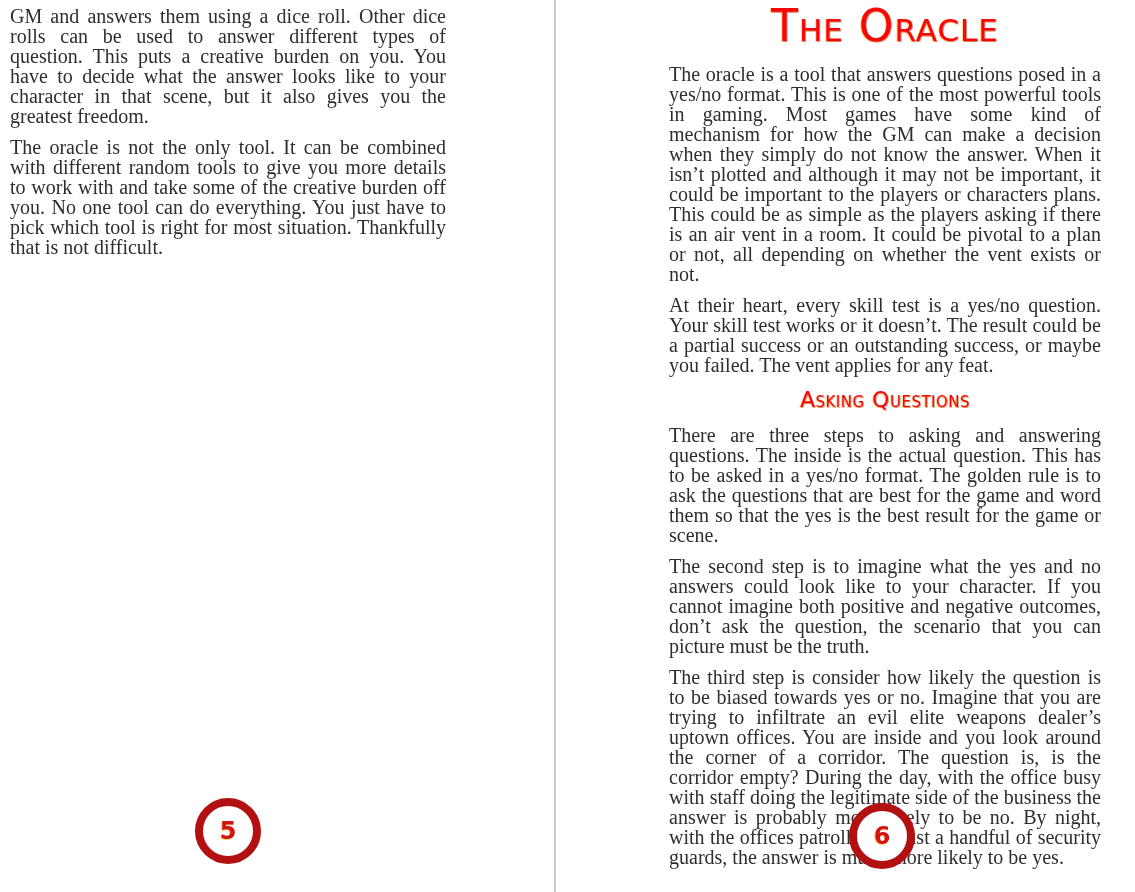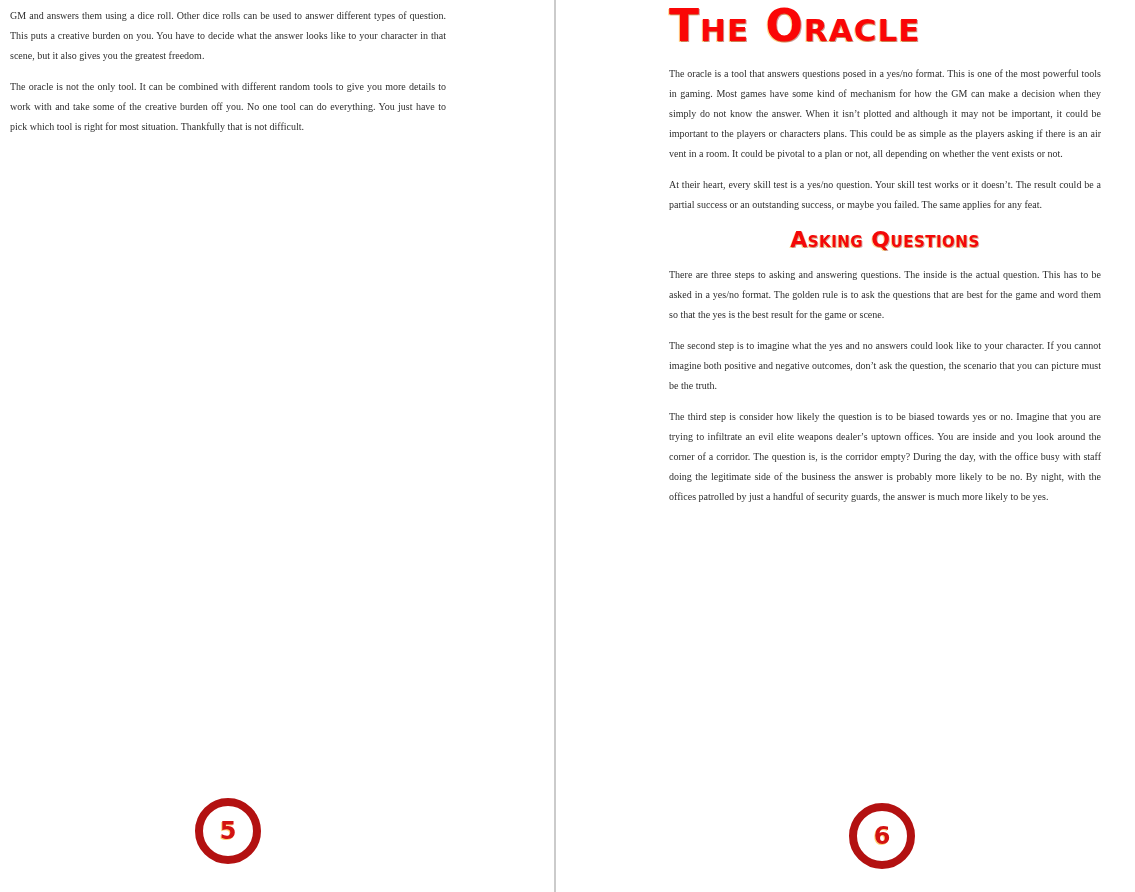--- a/index.html
+++ b/index.html
@@ -13,40 +13,41 @@
   .divider {
     position: absolute;
     left: 554px; top: 0;
     width: 2px; height: 892px;
     background: #cbcbcb;
   }
   .textcol { position: absolute; }
   .left-col  { left: 10px;  top: 6px;  width: 436px; }
   .right-col { left: 669px; top: 0px;  width: 432px; }
   p.body {
-    font-size: 10px;
+    font-size: 20px;
     line-height: 20px;
     color: #2e2e2e;
     text-align: justify;
     margin: 0 0 11px 0;
   }
   h1.title {
     font-family: "DejaVu Sans", sans-serif;
-    font-weight: bold;
+    font-weight: normal;
     font-variant: small-caps;
     font-size: 44px;
     line-height: 48px;
+    text-align: center;
     letter-spacing: 1px;
     margin: 2px 0 14px 0;
     color: #fa0606;
     text-shadow: 1px 1px 0 rgba(130,0,0,0.40), -1px 1px 0 rgba(255,170,0,0.45);
   }
   h2.heading {
     font-family: "DejaVu Sans", sans-serif;
-    font-weight: bold;
+    font-weight: normal;
     font-variant: small-caps;
     font-size: 22px;
     line-height: 24px;
     text-align: center;
     letter-spacing: 0.5px;
     margin: 13px 0 13px 0;
     color: #f40808;
     text-shadow: 1px 1px 0 rgba(130,0,0,0.35), -1px 1px 0 rgba(255,170,0,0.40);
   }
   .page-circle {
@@ -83,21 +84,21 @@
       <span class="page-num">5</span>
     </div>
   </section>
 
   <div class="divider"></div>
 
   <section>
     <div class="textcol right-col">
       <h1 class="title">The Oracle</h1>
       <p class="body">The oracle is a tool that answers questions posed in a yes/no format. This is one of the most powerful tools in gaming. Most games have some kind of mechanism for how the GM can make a decision when they simply do not know the answer. When it isn’t plotted and although it may not be important, it could be important to the players or characters plans. This could be as simple as the players asking if there is an air vent in a room. It could be pivotal to a plan or not, all depending on whether the vent exists or not.</p>
-      <p class="body">At their heart, every skill test is a yes/no question. Your skill test works or it doesn’t. The result could be a partial success or an outstanding success, or maybe you failed. The same applies for any feat.</p>
+      <p class="body">At their heart, every skill test is a yes/no question. Your skill test works or it doesn’t. The result could be a partial success or an outstanding success, or maybe you failed. The vent applies for any feat.</p>
       <h2 class="heading">Asking Questions</h2>
       <p class="body">There are three steps to asking and answering questions. The inside is the actual question. This has to be asked in a yes/no format. The golden rule is to ask the questions that are best for the game and word them so that the yes is the best result for the game or scene.</p>
       <p class="body">The second step is to imagine what the yes and no answers could look like to your character. If you cannot imagine both positive and negative outcomes, don’t ask the question, the scenario that you can picture must be the truth.</p>
       <p class="body">The third step is consider how likely the question is to be biased towards yes or no. Imagine that you are trying to infiltrate an evil elite weapons dealer’s uptown offices. You are inside and you look around the corner of a corridor. The question is, is the corridor empty? During the day, with the office busy with staff doing the legitimate side of the business the answer is probably more likely to be no. By night, with the offices patrolled by just a handful of security guards, the answer is much more likely to be yes.</p>
     </div>
     <div class="page-circle p6">
       <span class="page-num">6</span>
     </div>
   </section>
 

